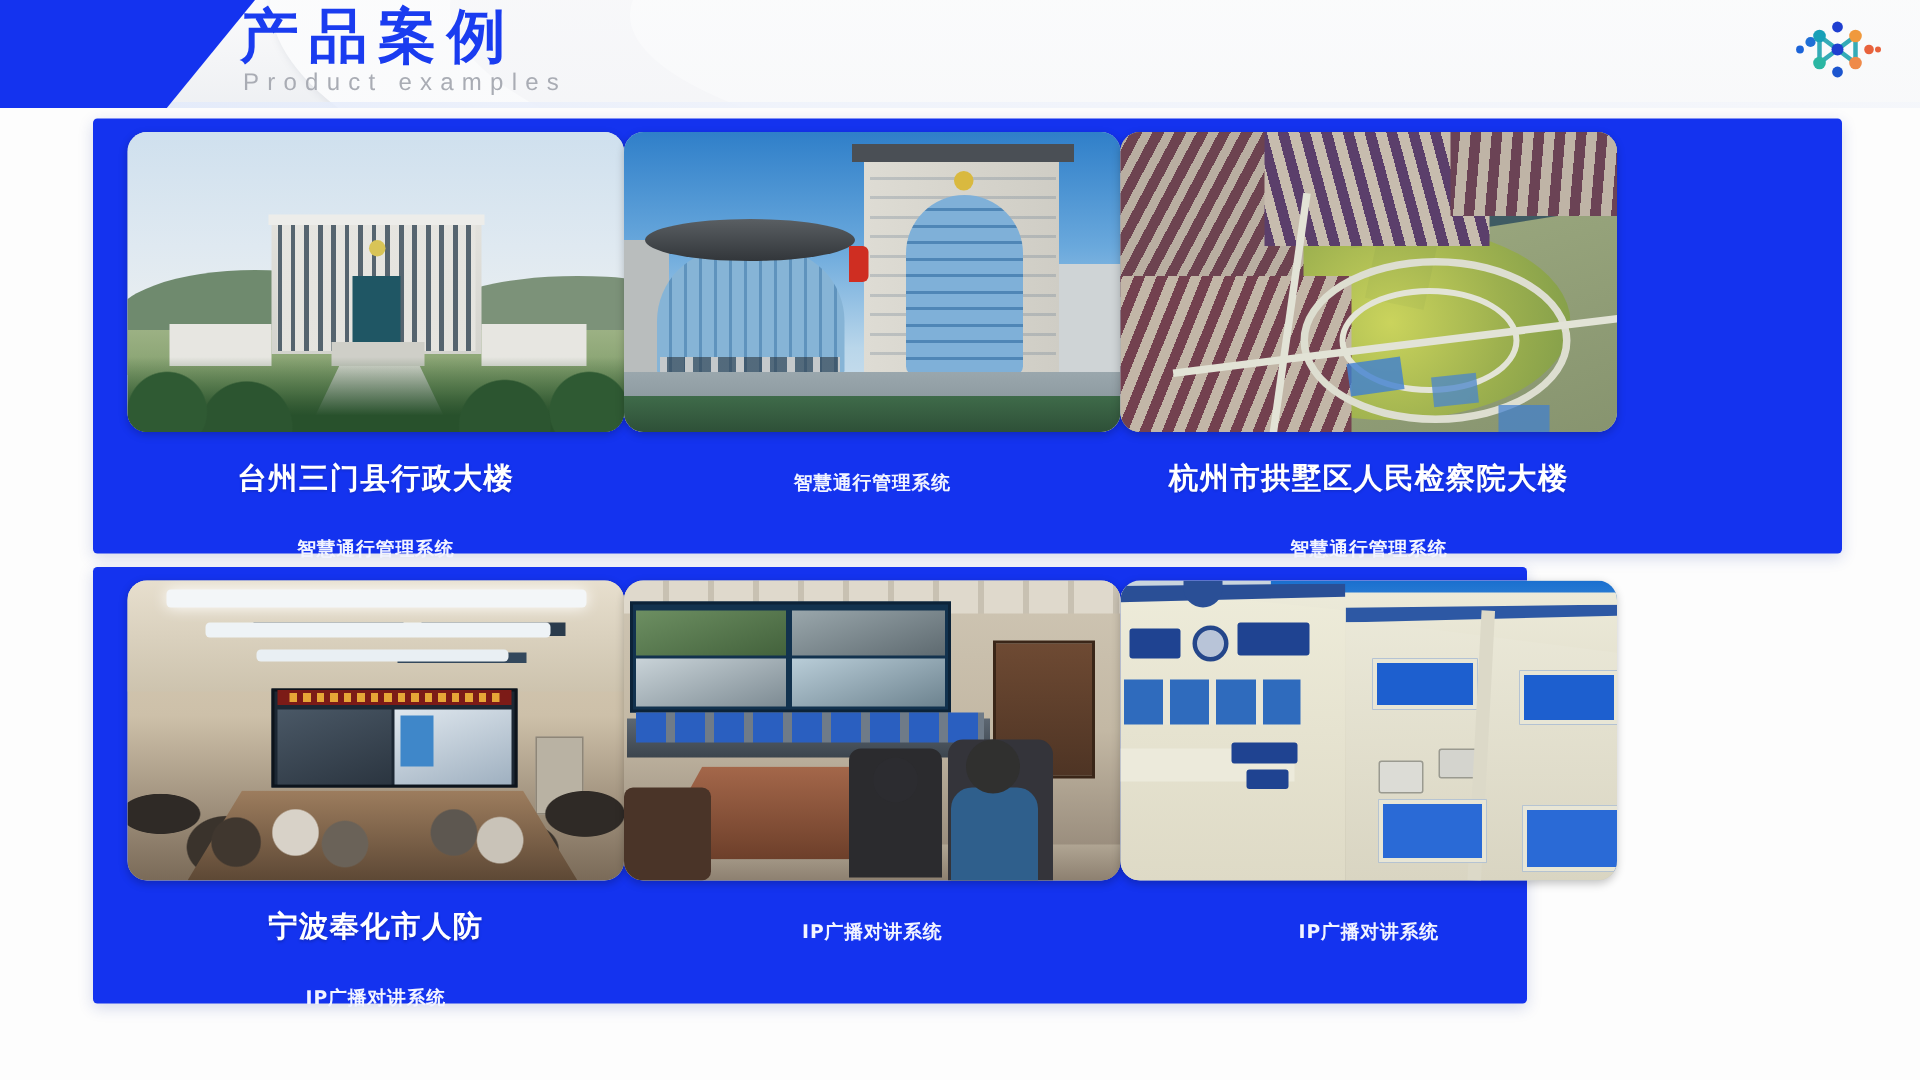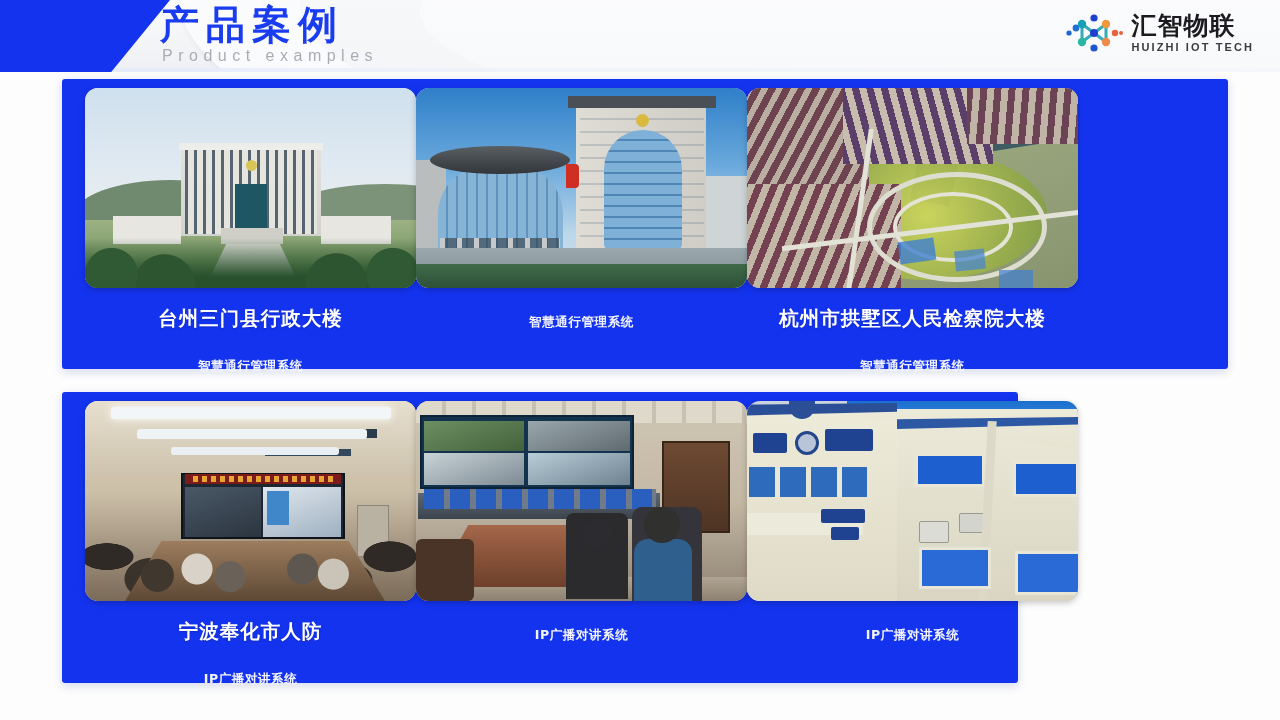--- a/index.html
+++ b/index.html
@@ -120,21 +120,21 @@
   }
 
   
   .panel {
     position: absolute;
     background: #1433ef;
     border-radius: 3px;
     box-shadow: 0 3px 10px rgba(30,50,150,0.18);
   }
   #panel-0 { left: 62px; top: 79px;  width: 1166px; height: 290px; }
-  #panel-1 { left: 62px; top: 392px; width: 956px; height: 291px; }
+  #panel-1 { left: 62px; top: 378px; width: 956px; height: 291px; }
 
   .cards {
     position: absolute;
     left: 0; top: 0;
     width: 100%; height: 100%;
     display: flex;
     padding: 9px 24px 0 23px;
   }
   .card { width: 331px; }
 
@@ -371,24 +371,20 @@
         <circle cx="17" cy="12" r="4.2" fill="#17a0b8"></circle>
         <circle cx="17" cy="30" r="4.2" fill="#2bb6a3"></circle>
         <circle cx="29" cy="21" r="4.0" fill="#1f3fd0"></circle>
         <circle cx="29" cy="6" r="3.6" fill="#1f3fd0"></circle>
         <circle cx="29" cy="36" r="3.6" fill="#1c55cf"></circle>
         <circle cx="41" cy="12" r="4.2" fill="#f0993c"></circle>
         <circle cx="41" cy="30" r="4.2" fill="#ef8a4a"></circle>
         <circle cx="50" cy="21" r="3.2" fill="#e8623c"></circle>
         <circle cx="56" cy="21" r="2.0" fill="#e8623c"></circle>
       </svg>
-      <div class="logo-text">
-        <span class="logo-cn">汇智物联</span>
-        <span class="logo-en">HUIZHI IOT TECH</span>
-      </div>
     </div>
   </div>
 
   <div class="panel" id="panel-0">
     <div class="cards">
 
       <div class="card">
         <div class="card-photo">
           <div class="ph sky-day"></div>
           <div class="ph p1-hill-l"></div>

